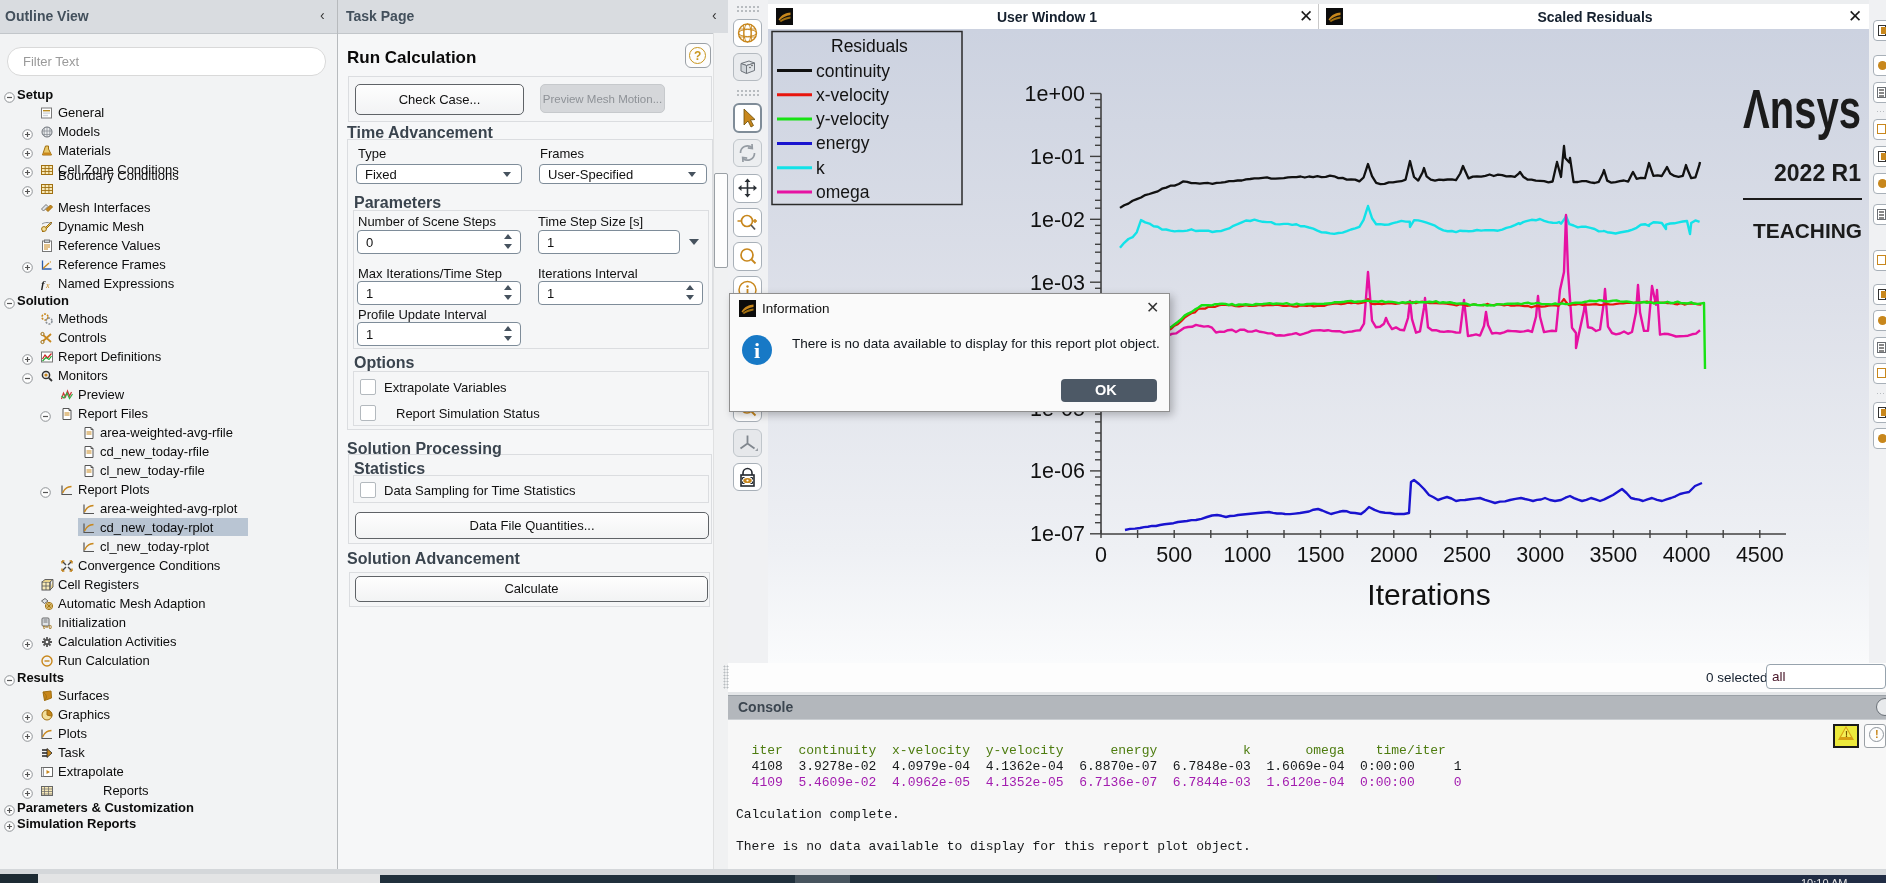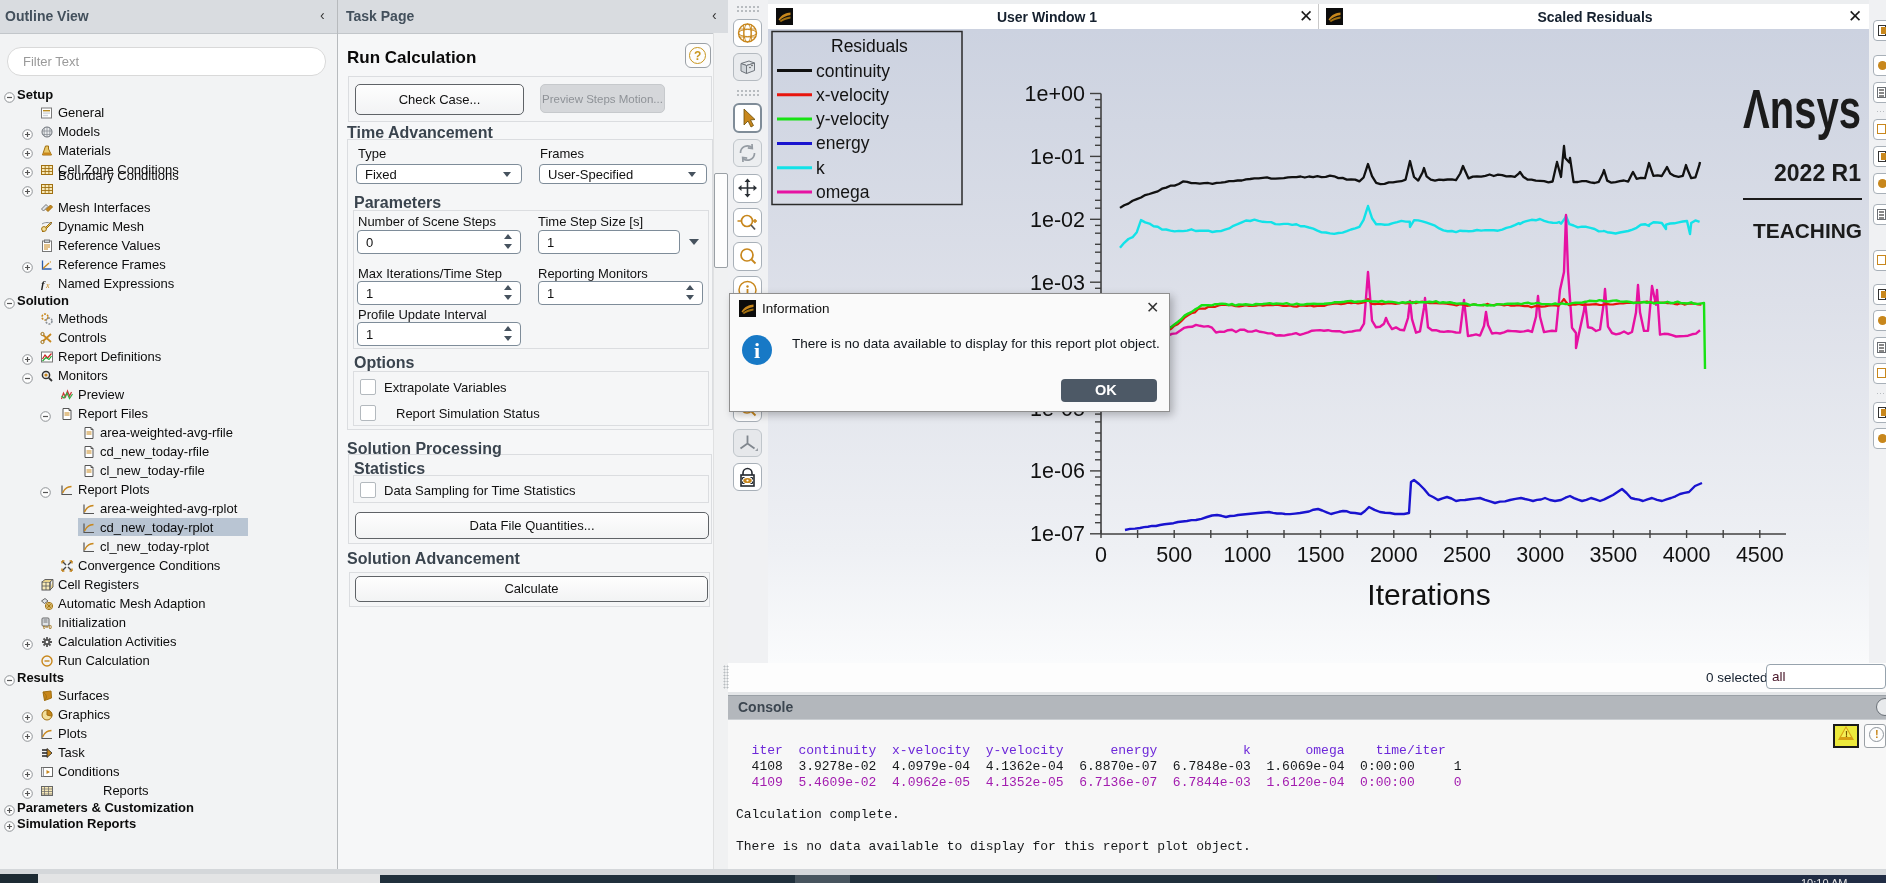--- a/index.html
+++ b/index.html
@@ -263,21 +263,21 @@
 <div class="abs treetxt" style="left:58px;top:745px;">Task</div>
 <div class="abs" style="left:22px;top:765px;"><svg width="11" height="11" viewBox="0 0 11 11" style="vertical-align:-1px">
       <circle cx="5.5" cy="5.5" r="4.8" fill="#fdfdfd" stroke="#8f9296"></circle>
       <path d="M3 5.5 L8 5.5 M5.5 3 L5.5 8" stroke="#555" stroke-width="1.2"></path>
     </svg></div>
 <div class="abs" style="left:40px;top:763px;"><svg width="14" height="14" viewBox="0 0 14 14" style="vertical-align:-2px">
       <rect x="1.5" y="2.5" width="11" height="9" fill="#fff" stroke="#666"></rect>
       <rect x="1.5" y="2.5" width="2.2" height="9" fill="#e8eaec" stroke="#666" stroke-width="0.6"></rect>
       <path d="M6.5 5 L10 7 L6.5 9 Z" fill="#c8871c"></path>
     </svg></div>
-<div class="abs treetxt" style="left:58px;top:764px;">Conditions</div>
+<div class="abs treetxt" style="left:58px;top:764px;">Extrapolate</div>
 <div class="abs" style="left:22px;top:784px;"><svg width="11" height="11" viewBox="0 0 11 11" style="vertical-align:-1px">
       <circle cx="5.5" cy="5.5" r="4.8" fill="#fdfdfd" stroke="#8f9296"></circle>
       <path d="M3 5.5 L8 5.5 M5.5 3 L5.5 8" stroke="#555" stroke-width="1.2"></path>
     </svg></div>
 <div class="abs" style="left:40px;top:782px;"><svg width="14" height="14" viewBox="0 0 14 14" style="vertical-align:-2px">
       <rect x="1.5" y="2.5" width="11" height="9" fill="#f7e9b8" stroke="#666"></rect>
       <path d="M1.5 5 L12.5 5 M1.5 7.5 L12.5 7.5 M1.5 10 L12.5 10 M4.5 2.5 L4.5 11.5 M8.5 2.5 L8.5 11.5" stroke="#666" stroke-width="0.7"></path>
     </svg></div>
 <div class="abs treetxt" style="left:58px;top:783px;margin-left:45px;">Reports</div>
 <div class="abs" style="left:4px;top:801px;"><svg width="11" height="11" viewBox="0 0 11 11" style="vertical-align:-1px">
@@ -296,21 +296,21 @@
 <div class="abs hdr" style="left:346px;top:8px;">Task Page</div>
 <div class="abs" style="left:712px;top:7px;font-size:14px;color:#333;">‹</div>
 <div class="abs" style="left:713px;top:33px;width:14px;height:842px;background:#f0f1f2;border-left:1px solid #e0e1e2;"></div>
 <div class="abs" style="left:714px;top:173px;width:12px;height:93px;background:#fdfdfd;border:1px solid #9aa0a5;border-radius:2px;"></div>
 <div class="abs" style="left:347px;top:48px;font-weight:bold;font-size:17px;color:#0a0a0a;">Run Calculation</div>
 <div class="abs" style="left:685px;top:43px;width:26px;height:25px;border:1px solid #9aa0a6;border-radius:6px;background:#fdfdfd;box-sizing:border-box;"></div>
 <div class="abs" style="left:689px;top:47px;width:17px;height:17px;border:1.6px solid #c8961e;border-radius:50%;box-sizing:border-box;"></div>
 <div class="abs" style="left:694px;top:49px;font-weight:bold;font-size:12px;color:#c8961e;">?</div>
 <div class="abs" style="left:348px;top:76px;width:364px;height:46px;border:1px solid #dbdde0;background:#f5f6f7;box-sizing:border-box;"></div>
 <div class="abs btn" style="left:355px;top:84px;width:167px;height:29px;line-height:29px;border-radius:5px;">Check Case...</div>
-<div class="abs" style="left:540px;top:84px;width:125px;height:29px;line-height:29px;border:1px solid #c6c9cc;border-radius:5px;background:#d5d7da;font-size:11.5px;color:#8e9297;text-align:center;box-sizing:border-box;white-space:nowrap;overflow:hidden;">Preview Steps Motion...</div>
+<div class="abs" style="left:540px;top:84px;width:125px;height:29px;line-height:29px;border:1px solid #c6c9cc;border-radius:5px;background:#d5d7da;font-size:11.5px;color:#8e9297;text-align:center;box-sizing:border-box;white-space:nowrap;overflow:hidden;">Preview Mesh Motion...</div>
 <div class="abs" style="left:347px;top:124px;font-weight:bold;font-size:16px;color:#3a444e;white-space:nowrap;z-index:3;">Time Advancement</div>
 <div class="abs" style="left:347px;top:139px;width:366px;height:291px;border:1px solid #dbdde0;background:#f5f6f7;box-sizing:border-box;"></div>
 <div class="abs lbl" style="left:358px;top:146px;">Type</div>
 <div class="abs lbl" style="left:540px;top:146px;">Frames</div>
 <div class="abs" style="left:356px;top:164px;width:166px;height:20px;background:#fff;border:1px solid #7e8c99;border-radius:4px;box-sizing:border-box;"></div>
 <div class="abs lbl" style="left:365px;top:167px;">Fixed</div>
 <div class="abs" style="left:503px;top:172px;width:0;height:0;border-left:4.5px solid transparent;border-right:4.5px solid transparent;border-top:5.5px solid #46525e;"></div>
 <div class="abs" style="left:539px;top:164px;width:168px;height:20px;background:#fff;border:1px solid #7e8c99;border-radius:4px;box-sizing:border-box;"></div>
 <div class="abs lbl" style="left:548px;top:167px;">User-Specified</div>
 <div class="abs" style="left:688px;top:172px;width:0;height:0;border-left:4.5px solid transparent;border-right:4.5px solid transparent;border-top:5.5px solid #46525e;"></div>
@@ -319,21 +319,21 @@
 <div class="abs lbl" style="left:358px;top:214px;">Number of Scene Steps</div>
 <div class="abs lbl" style="left:538px;top:214px;">Time Step Size [s]</div>
 <div class="abs" style="left:357px;top:230px;width:164px;height:24px;background:#fff;border:1px solid #7e8c99;border-radius:4px;box-sizing:border-box;"></div>
 <div class="abs lbl" style="left:366px;top:235px;">0</div>
 <div class="abs" style="left:504px;top:234px;width:0;height:0;border-left:4.5px solid transparent;border-right:4.5px solid transparent;border-bottom:5.5px solid #46525e;"></div>
 <div class="abs" style="left:504px;top:244px;width:0;height:0;border-left:4.5px solid transparent;border-right:4.5px solid transparent;border-top:5.5px solid #46525e;"></div>
 <div class="abs" style="left:538px;top:230px;width:142px;height:24px;background:#fff;border:1px solid #7e8c99;border-radius:4px;box-sizing:border-box;"></div>
 <div class="abs lbl" style="left:547px;top:235px;">1</div>
 <div class="abs" style="left:689px;top:239px;width:0;height:0;border-left:5px solid transparent;border-right:5px solid transparent;border-top:6px solid #46525e;"></div>
 <div class="abs lbl" style="left:358px;top:266px;">Max Iterations/Time Step</div>
-<div class="abs lbl" style="left:538px;top:266px;">Reporting Monitors</div>
+<div class="abs lbl" style="left:538px;top:266px;">Iterations Interval</div>
 <div class="abs" style="left:357px;top:281px;width:164px;height:24px;background:#fff;border:1px solid #7e8c99;border-radius:4px;box-sizing:border-box;"></div>
 <div class="abs lbl" style="left:366px;top:286px;">1</div>
 <div class="abs" style="left:504px;top:285px;width:0;height:0;border-left:4.5px solid transparent;border-right:4.5px solid transparent;border-bottom:5.5px solid #46525e;"></div>
 <div class="abs" style="left:504px;top:295px;width:0;height:0;border-left:4.5px solid transparent;border-right:4.5px solid transparent;border-top:5.5px solid #46525e;"></div>
 <div class="abs" style="left:538px;top:281px;width:165px;height:24px;background:#fff;border:1px solid #7e8c99;border-radius:4px;box-sizing:border-box;"></div>
 <div class="abs lbl" style="left:547px;top:286px;">1</div>
 <div class="abs" style="left:686px;top:285px;width:0;height:0;border-left:4.5px solid transparent;border-right:4.5px solid transparent;border-bottom:5.5px solid #46525e;"></div>
 <div class="abs" style="left:686px;top:295px;width:0;height:0;border-left:4.5px solid transparent;border-right:4.5px solid transparent;border-top:5.5px solid #46525e;"></div>
 <div class="abs lbl" style="left:358px;top:307px;">Profile Update Interval</div>
 <div class="abs" style="left:357px;top:322px;width:164px;height:24px;background:#fff;border:1px solid #7e8c99;border-radius:4px;box-sizing:border-box;"></div>
@@ -624,21 +624,21 @@
 <div class="abs" style="left:738px;top:699px;font-weight:bold;font-size:14px;color:#3c4650;">Console</div>
 <div class="abs" style="left:1876px;top:698px;width:16px;height:16px;border:1px solid #6a7077;border-radius:50%;background:#e8eaec;"></div>
 <div class="abs" style="left:728px;top:719px;width:1158px;height:150px;background:#f7f7f7;border-top:1px solid #caced2;"></div>
 <div class="abs" style="left:1833px;top:724px;width:26px;height:24px;background:#ece93c;border:2px solid #1a1a1a;box-sizing:border-box;"></div>
 <div class="abs" style="left:1838px;top:726px;width:0;height:0;border-left:8px solid transparent;border-right:8px solid transparent;border-bottom:14px solid #d89f13;"></div>
 <div class="abs" style="left:1841px;top:728px;width:0;height:0;border-left:5px solid transparent;border-right:5px solid transparent;border-bottom:9px solid #f5ef56;"></div>
 <div class="abs" style="left:1845px;top:729px;font-size:9px;font-weight:bold;color:#7a5a00;">!</div>
 <div class="abs" style="left:1864px;top:724px;width:22px;height:24px;background:#fdfdfd;border:1px solid #9aa0a5;border-radius:3px;box-sizing:border-box;"></div>
 <div class="abs" style="left:1869px;top:727px;width:15px;height:15px;border:1.6px solid #8d949b;border-radius:50%;box-sizing:border-box;"></div>
 <div class="abs" style="left:1875px;top:728px;font-size:11px;font-weight:bold;color:#c8871c;">!</div>
-<div class="abs" style="left:736px;top:743px;font-family:'Liberation Mono',monospace;font-size:13px;color:#6d28d9;white-space:pre;">  iter  continuity  x-velocity  y-velocity      energy           k       omega    time/iter</div>
+<div class="abs" style="left:736px;top:743px;font-family:'Liberation Mono',monospace;font-size:13px;color:#4d7c0f;white-space:pre;">  iter  continuity  x-velocity  y-velocity      energy           k       omega    time/iter</div>
 <div class="abs" style="left:736px;top:759px;font-family:'Liberation Mono',monospace;font-size:13px;color:#16181a;white-space:pre;">  4108  3.9278e-02  4.0979e-04  4.1362e-04  6.8870e-07  6.7848e-03  1.6069e-04  0:00:00     1</div>
 <div class="abs" style="left:736px;top:775px;font-family:'Liberation Mono',monospace;font-size:13px;color:#a21caf;white-space:pre;">  4109  5.4609e-02  4.0962e-05  4.1352e-05  6.7136e-07  6.7844e-03  1.6120e-04  0:00:00     0</div>
 <div class="abs" style="left:736px;top:807px;font-family:'Liberation Mono',monospace;font-size:13px;color:#16181a;white-space:pre;">Calculation complete.</div>
 <div class="abs" style="left:736px;top:839px;font-family:'Liberation Mono',monospace;font-size:13px;color:#16181a;white-space:pre;">There is no data available to display for this report plot object.</div>
 <div class="abs" style="left:0;top:869px;width:1886px;height:6px;background:#d4d7da;"></div>
 <div class="abs" style="left:0;top:875px;width:1886px;height:8px;background:#20303c;"></div>
 <div class="abs" style="left:0;top:874px;width:38px;height:9px;background:#1c2a33;"></div>
 <div class="abs" style="left:38px;top:874px;width:342px;height:9px;background:#e3e4e5;"></div>
 <div class="abs" style="left:795px;top:875px;width:55px;height:8px;background:#47545e;"></div>
 <div class="abs" style="left:1437px;top:875px;width:449px;height:8px;background:#202c44;"></div>

